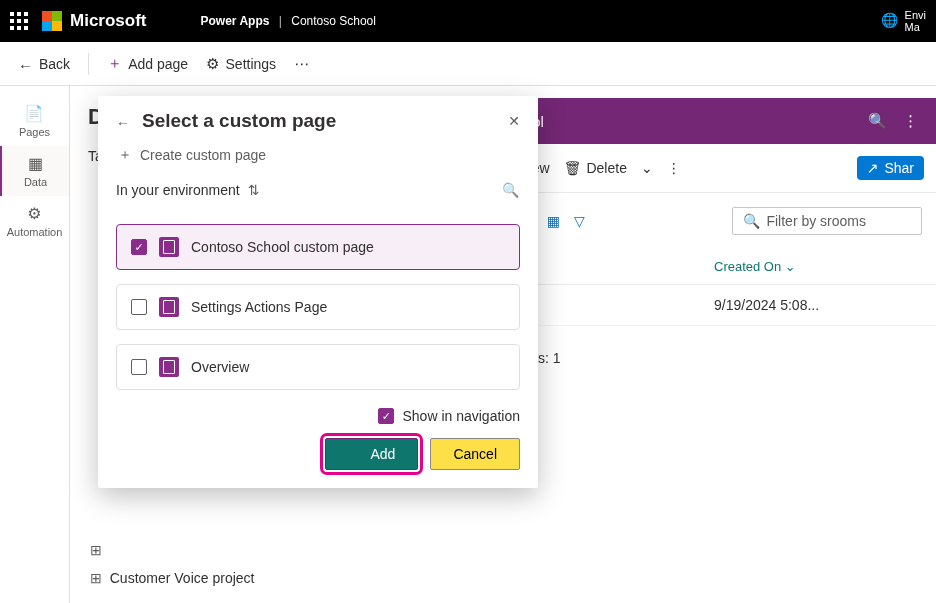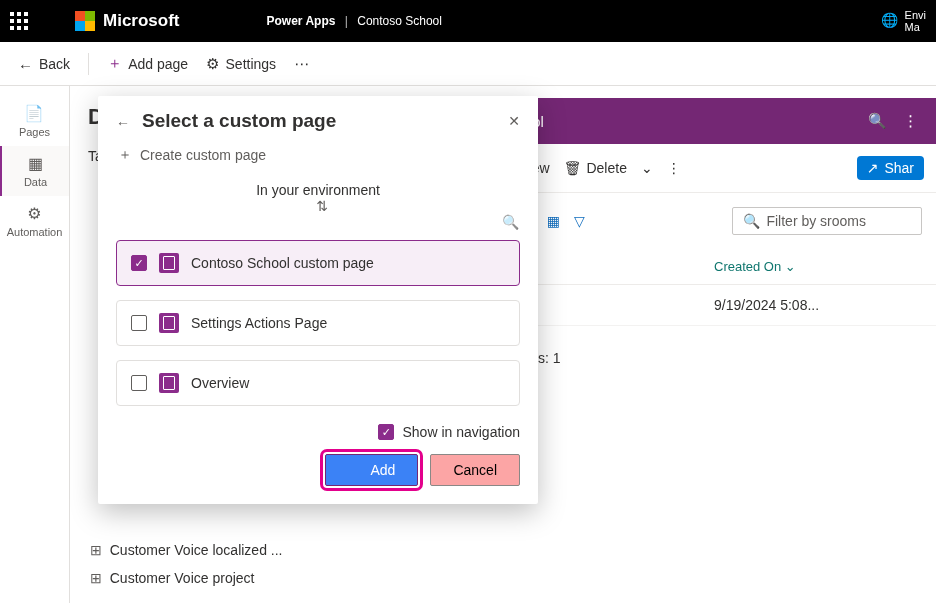--- a/index.html
+++ b/index.html
@@ -1,19 +1,19 @@
 <!DOCTYPE html>
 <html><head>
 <meta charset="utf-8">
 <style>
   * { box-sizing: border-box; margin: 0; padding: 0; }
   body { font-family: "Segoe UI", Arial, sans-serif; font-size: 14px; color: #323130; width: 936px; height: 603px; overflow: hidden; background: #fff; position: relative; }
 
   
-  .topbar { background: #000; color: #fff; height: 42px; display: flex; align-items: center; padding: 0 10px; gap: 33px; }
+  .topbar { background: #000; color: #fff; height: 42px; display: flex; align-items: center; padding: 0 10px; }
   .waffle { width: 18px; height: 18px; display: grid; grid-template-columns: repeat(3,4px); grid-template-rows: repeat(3,4px); gap: 3px; margin-right: 14px; }
   .waffle div { background: #fff; }
   .mslogo { display: flex; align-items: center; margin-right: 54px; }
   .mslogo-squares { width: 20px; height: 20px; display: grid; grid-template-columns: 1fr 1fr; grid-template-rows: 1fr 1fr; margin-right: 8px; }
   .mslogo-squares > div:nth-child(1){background:#f25022;} .mslogo-squares > div:nth-child(2){background:#7fba00;} .mslogo-squares > div:nth-child(3){background:#00a4ef;} .mslogo-squares > div:nth-child(4){background:#ffb900;}
   .mslogo-text { font-size: 17px; font-weight: 600; }
   .topbar-title { font-size: 12px; }
   .topbar-title .sep { margin: 0 6px; color: #bbb; }
   .topbar-right { margin-left: auto; display:flex; align-items:center; font-size:11px; line-height:1.1; }
   .env-icon { margin-right:6px; font-size:14px;}
@@ -54,34 +54,34 @@
   .col1 { flex:0 0 280px; } .col2 { flex:1; }
   .grid-row { display:flex; padding:12px 14px; border-bottom:1px solid #f3f2f1; }
   .grid-row .col1 a { color:#0f6cbd; text-decoration:none; }
   .rows-count { padding:24px 0 0 90px; color:#323130; }
 
   
   .modal { position:absolute; left:98px; top:96px; width:440px; background:#fff; box-shadow:0 8px 28px rgba(0,0,0,0.25); border-radius:2px; padding: 14px 18px 18px 18px; z-index:50;}
   .modal-head { display:flex; align-items:center; gap:12px; }
   .modal-head h2 { font-size:19px; font-weight:600; flex:1; }
   .create-row { display:flex; align-items:center; gap:8px; color:#605e5c; margin:14px 0 18px 2px; font-size:14px;}
-  .env-row { display:flex; align-items:center; margin-bottom:10px;flex-direction:column;}
+  .env-row { display:flex; align-items:center; margin-bottom:26px;}
   .env-row .lbl { font-weight:400; }
   .env-row .srch { margin-left:auto; opacity:.7;}
   .page-list { display:flex; flex-direction:column; gap:14px; }
   .page-card { border:1px solid #e1dfdd; border-radius:4px; padding:12px 14px; display:flex; align-items:center; gap:12px;}
   .page-card.sel { border:1px solid #8b2c8b; background:#f7eef7; }
   .chk { width:16px; height:16px; border:1px solid #605e5c; border-radius:2px; display:flex; align-items:center; justify-content:center;}
   .chk.checked { background:#8b2c8b; border-color:#8b2c8b; color:#fff; font-size:11px;}
   .doc-ic { width:20px; height:20px; background:#8b2c8b; border-radius:2px; position:relative; display:flex; align-items:center; justify-content:center;}
   .doc-ic::before { content:""; width:10px; height:12px; border:1.5px solid #fff; border-radius:1px; }
   .show-nav { display:flex; align-items:center; gap:8px; justify-content:flex-end; margin:18px 0 14px 0; font-size:14px;}
   .modal-actions { display:flex; gap:12px; justify-content:flex-end;}
-  .btn { padding:7px 22px; border:1px solid #8a8886; border-radius:2px; background:#fca5a5; font-size:14px; cursor:pointer;}
-  .btn.primary { background:#3b82f6; border-color:#742774; color:#fff;padding-left:44px;}
+  .btn { padding:7px 22px; border:1px solid #8a8886; border-radius:2px; background:#fde047; font-size:14px; cursor:pointer;}
+  .btn.primary { background:#0f766e; border-color:#742774; color:#fff;padding-left:44px;}
   .btn.highlight-wrap { outline:3px solid #e3008c; outline-offset:2px; }
 
   .back-arrow, .close-x, .chev { cursor:pointer; color:#605e5c;}
 </style>
 </head>
 <body>
 
 <div class="topbar">
   <div class="waffle">
       <div></div>
@@ -154,21 +154,20 @@
   </div>
 
   <div class="content">
     <div style="font-size:22px;font-weight:600;">D</div>
     <div style="margin-top:18px;">Ta</div>
 
     <div class="sidebar-tree">
       <div style="height:380px;"></div>
       <div class="tree-item">
         <span class="ti">⊞</span>
-        <span>Customer Voice localized ...</span>
       </div>
       <div class="tree-item">
         <span class="ti">⊞</span>
         <span>Customer Voice project</span>
       </div>
     </div>
 
     <div class="canvas">
       <div class="app-header">
         <span>Contoso School</span>

